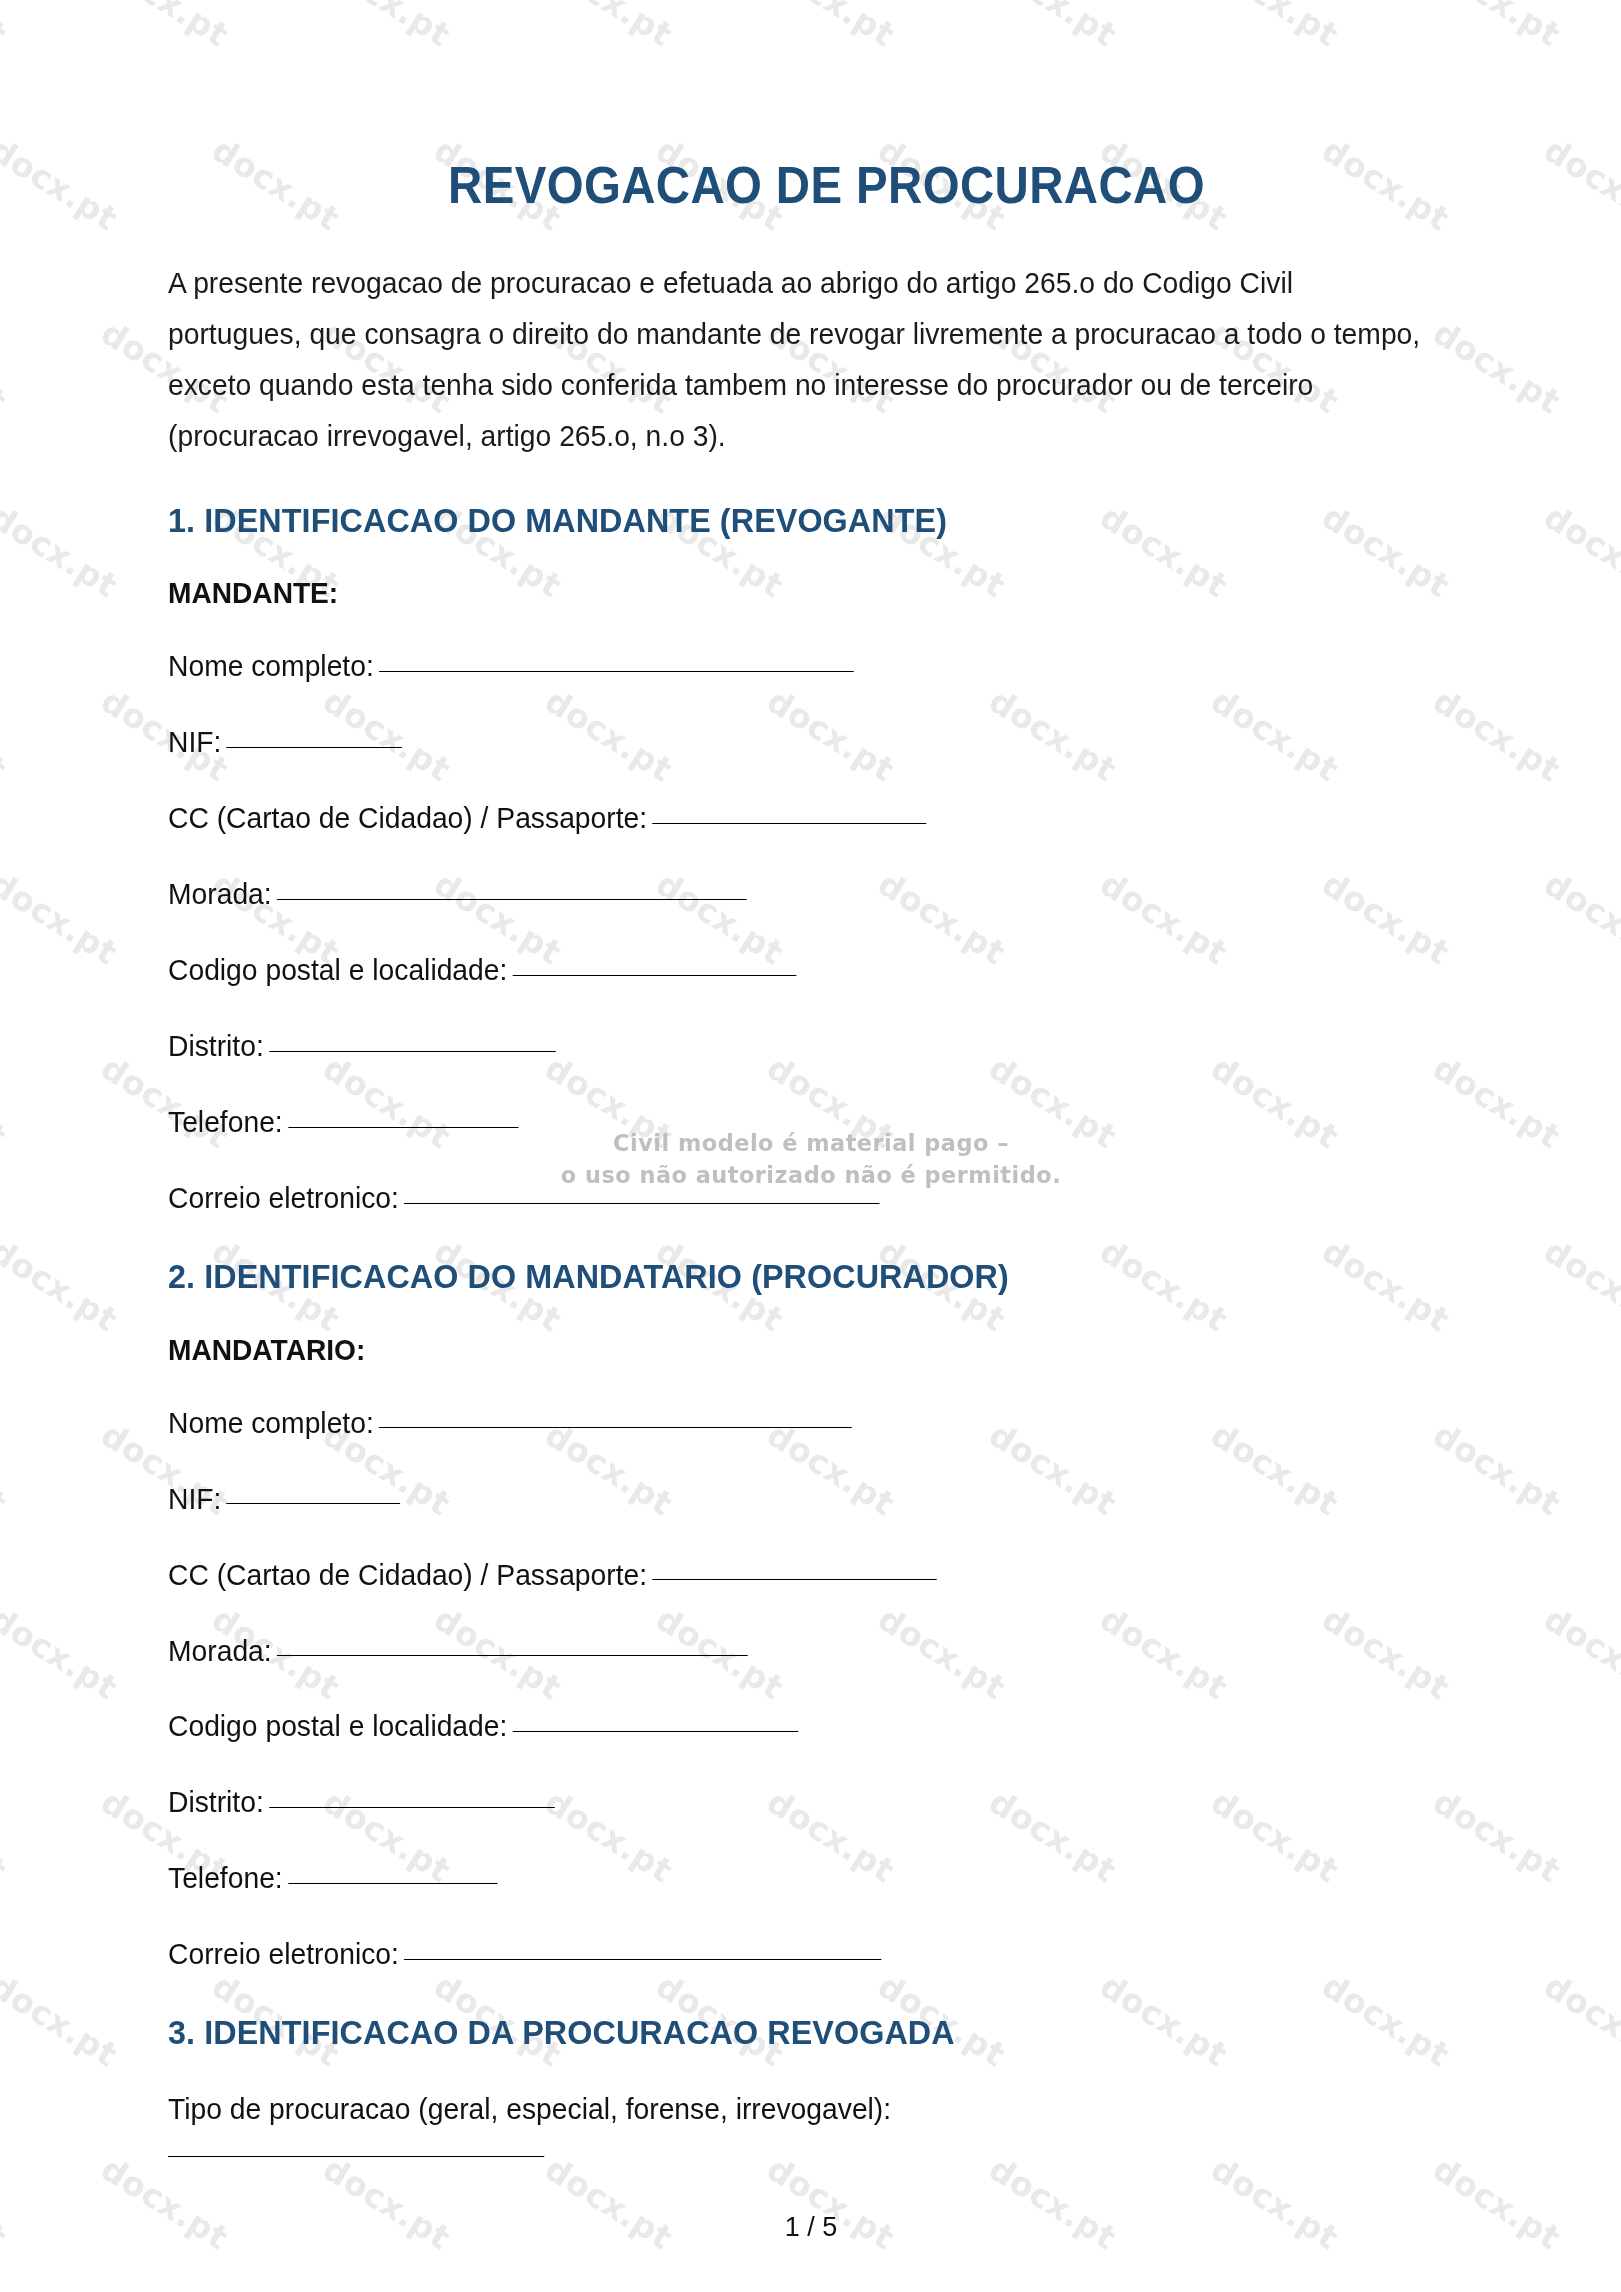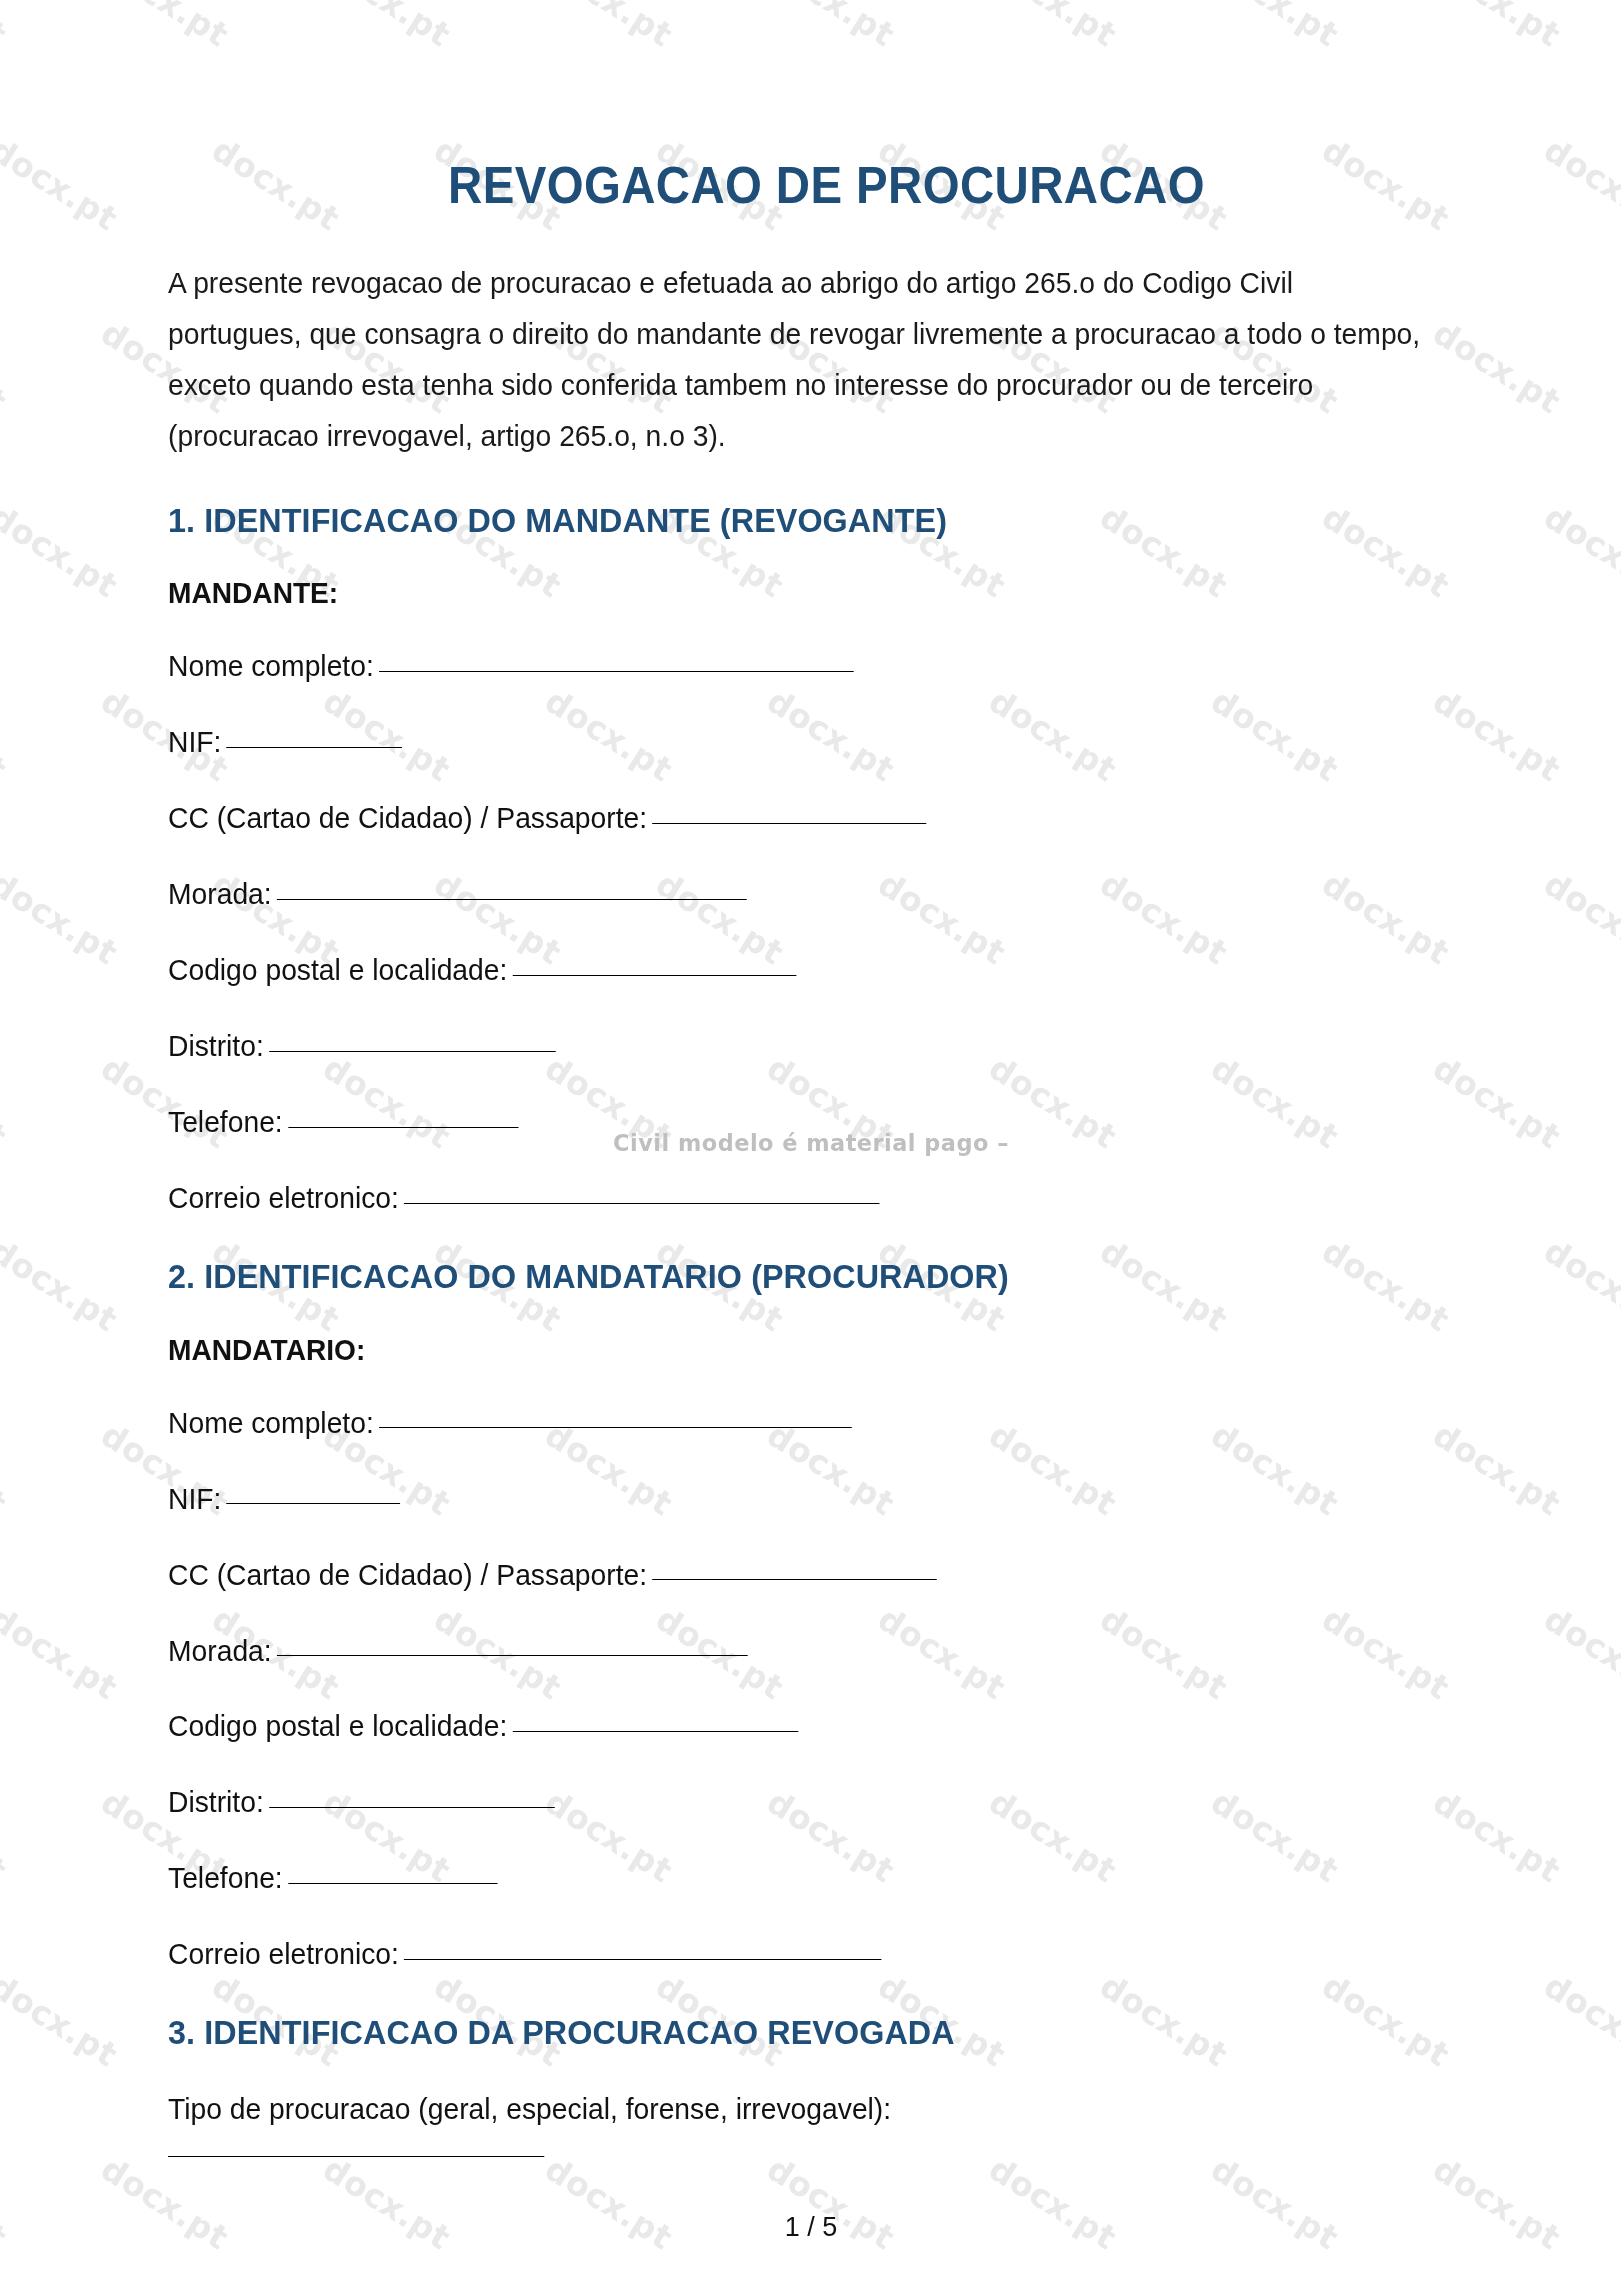--- a/index.html
+++ b/index.html
@@ -351,20 +351,21 @@
       <div class="field wrapline">
         <span>Tipo de procuracao (geral, especial, forense, irrevogavel):</span>
         <span class="rule-standalone" style="width:394px"></span>
       </div>
 
     </div>
   </div>
 
   <div id="paid-notice">
     <div>Civil modelo é material pago –</div>
+    <div>o uso não autorizado não é permitido.</div>
   </div>
 
   <div id="footer">
     <span>1 / 5</span>
   </div>
 
 </div>
 
 
 </body></html>

